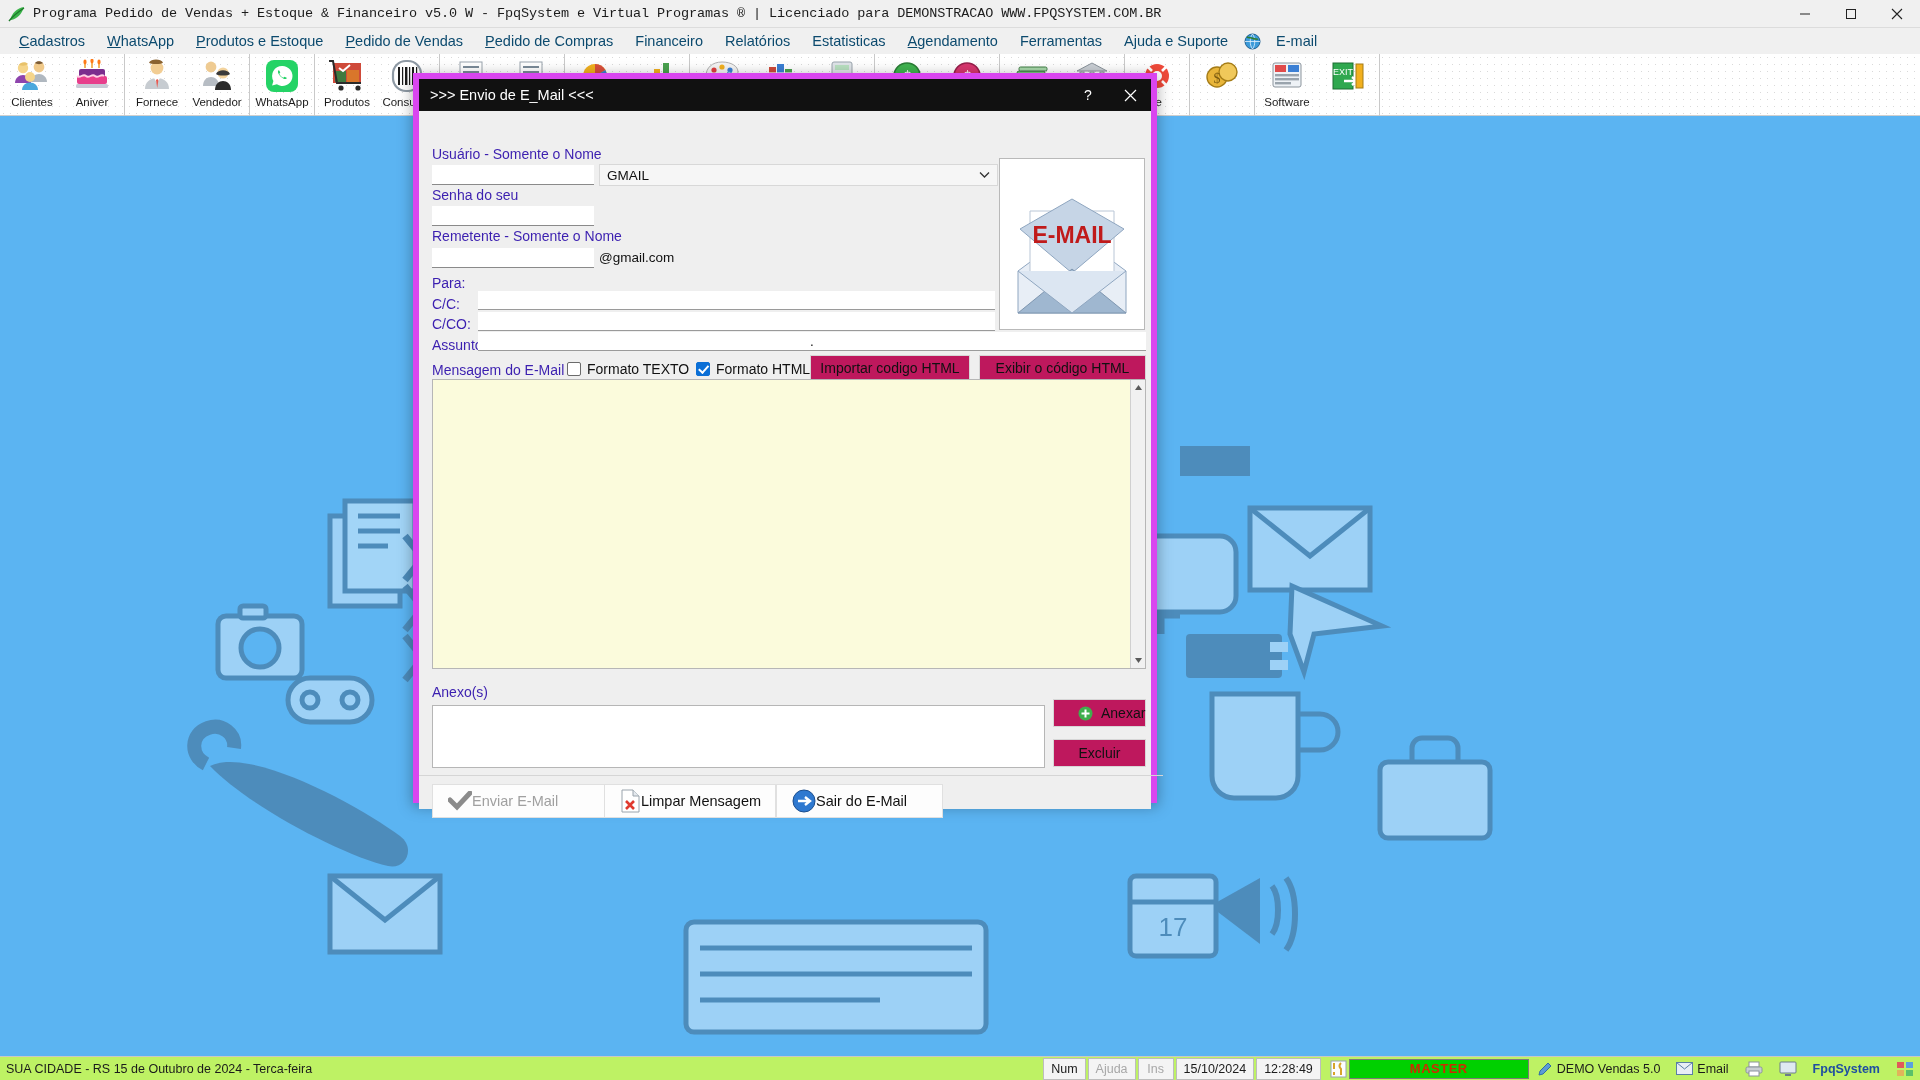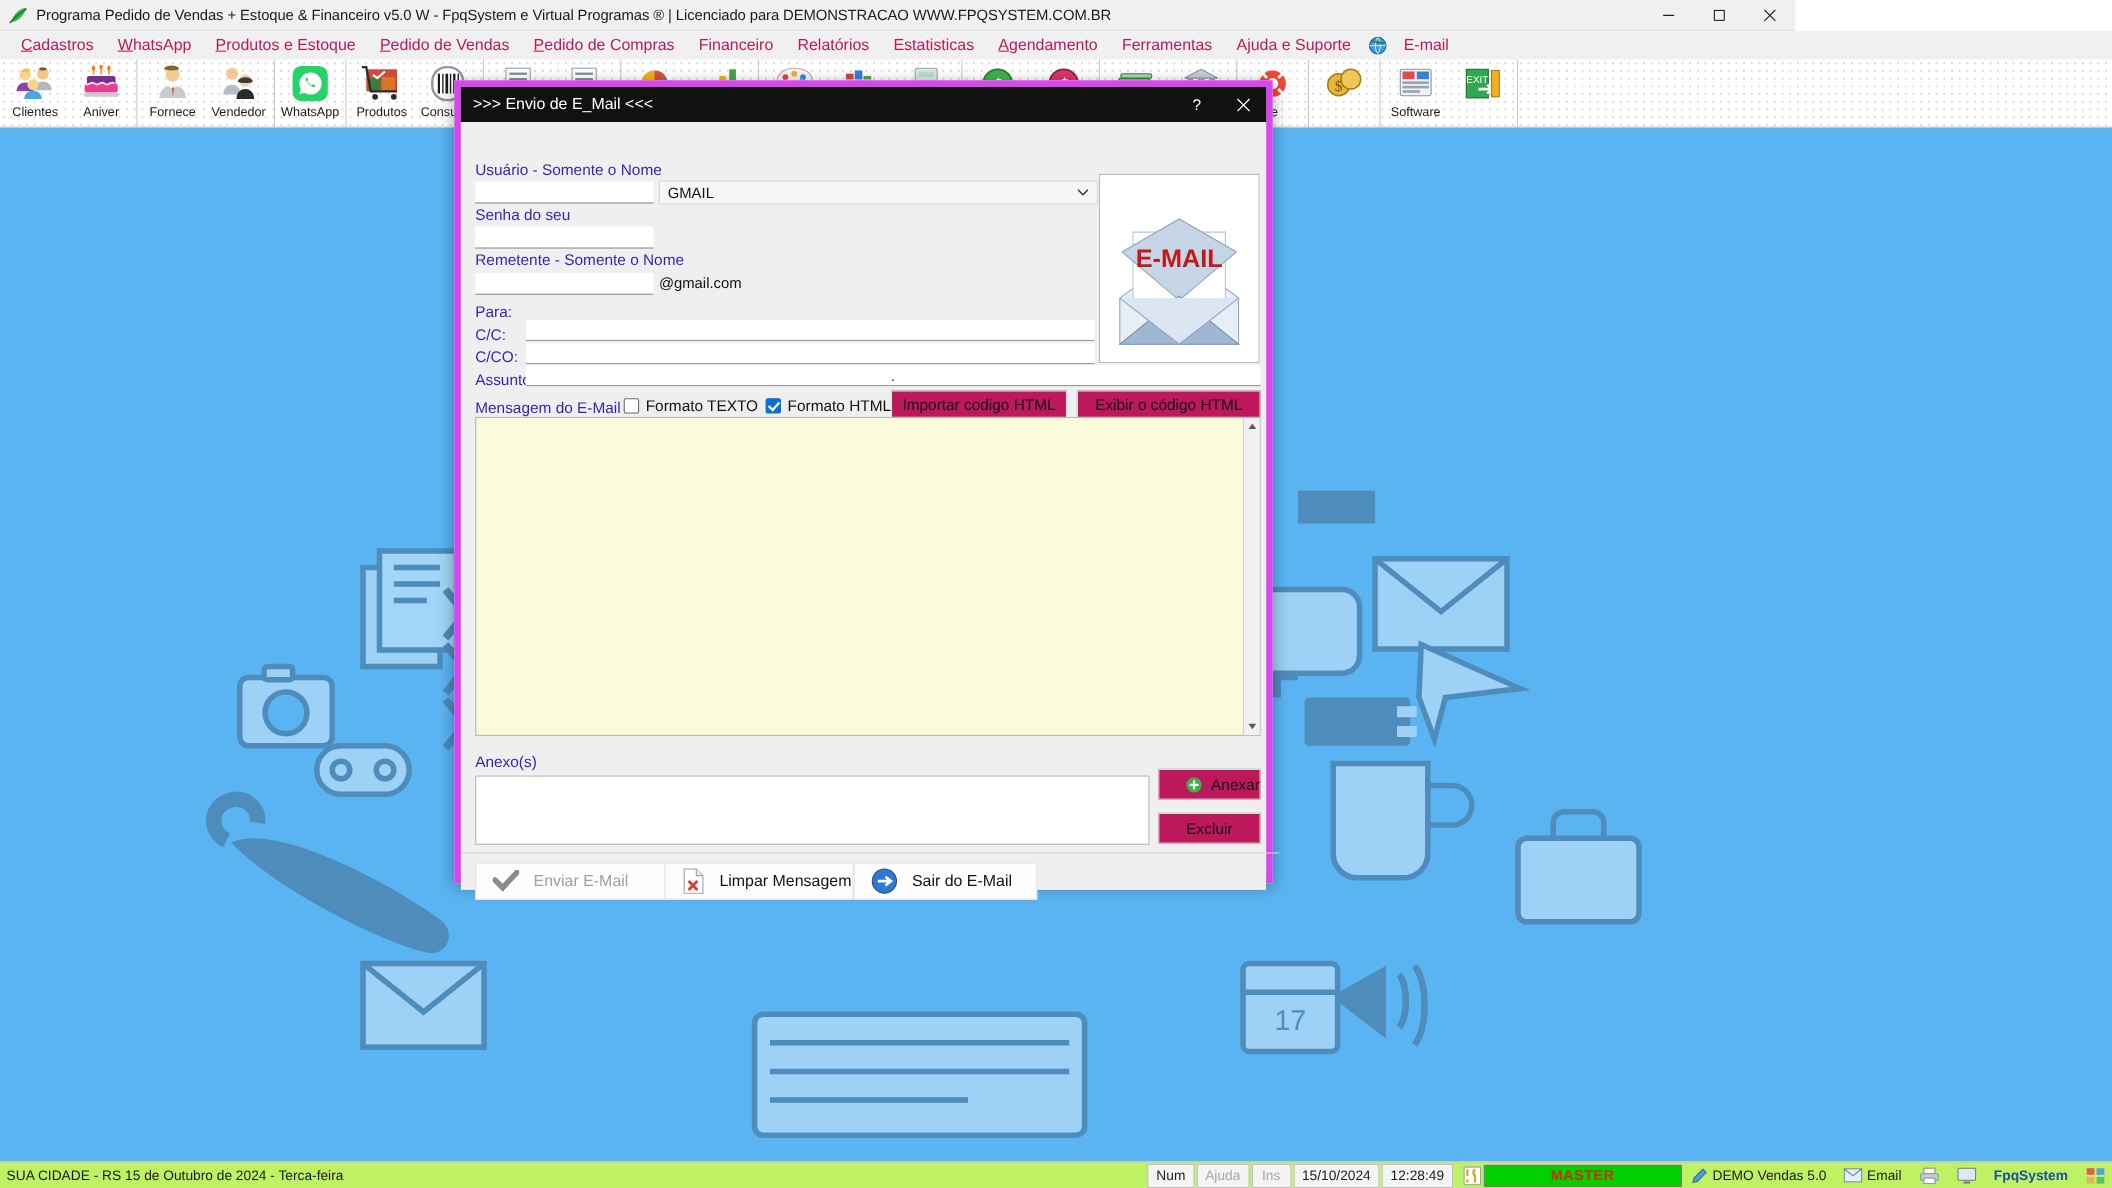--- a/index.html
+++ b/index.html
@@ -7,23 +7,23 @@
   body {
     width:1920px; height:1080px; overflow:hidden;
     font-family:"Liberation Sans", sans-serif;
     background:#ffffff;
     -webkit-font-smoothing:antialiased;
   }
   .app { position:relative; width:1920px; height:1080px; }
 
   
   .titlebar{
-    position:absolute; left:0; top:0; width:1632px; height:28px;
+    position:absolute; left:0; top:0; width:1920px; height:28px;
     background:#f0f0f0; border-bottom:1px solid #dcdcdc;
-    display:flex; align-items:center;
+    display:flex; align-items:center;font-family:Liberation Mono, monospace;
   }
   .tb-icon{ width:20px; height:18px; margin-left:7px; position:relative; }
   .tb-icon svg{ display:block; }
   .tb-title{
     margin-left:6px; font-size:13.5px; color:#1b1b1b; white-space:nowrap;
     letter-spacing:-0.1px;
   }
   .tb-spacer{ flex:1; }
   .winbtns{ display:flex; height:28px; }
   .winbtn{
@@ -32,21 +32,21 @@
   }
   .winbtn svg{ display:block; }
 
   
   .menubar{
     position:absolute; left:0; top:28px; width:1920px; height:26px;
     background:#f0f0f0;
     display:flex; align-items:center; padding-left:8px;
   }
   .menu-item{
-    font-size:14.5px; color:#be185d; padding:2px 11px; white-space:nowrap;
+    font-size:14.5px; color:#0c4a6e; padding:2px 11px; white-space:nowrap;
     cursor:default;
   }
   .menu-item u{ text-decoration:underline; }
   .menu-globe{ width:26px; height:22px; display:flex; align-items:center; justify-content:center; }
 
   
   .toolbar{
     position:absolute; left:0; top:54px; width:1920px; height:62px;
     background:linear-gradient(#fbfbfb,#efefef);
     border-bottom:1px solid #cfcfcf;
@@ -172,21 +172,21 @@
   }
   .scr-arrow{ height:15px; display:flex; align-items:center; justify-content:center; }
 
   .anexobox{
     position:absolute; left:13px; top:594px; width:613px; height:63px;
     background:#ffffff; border:1px solid #b6b6b6;
   }
 
   .bigbtn{
     position:absolute; background:#fdfdfd; border:1px solid #e0e0e0;
-    display:flex; align-items:center; gap:13px; padding-left:15px;
+    display:flex; align-items:center; padding-left:15px;
     font-size:14.5px; color:#111; cursor:default;
   }
   .bigbtn.disabled{ color:#a0a0a0; }
   .sep{ position:absolute; background:#d5d5d5; height:1px; }
 </style>
 </head>
 <body>
 
 <div class="app">
 

